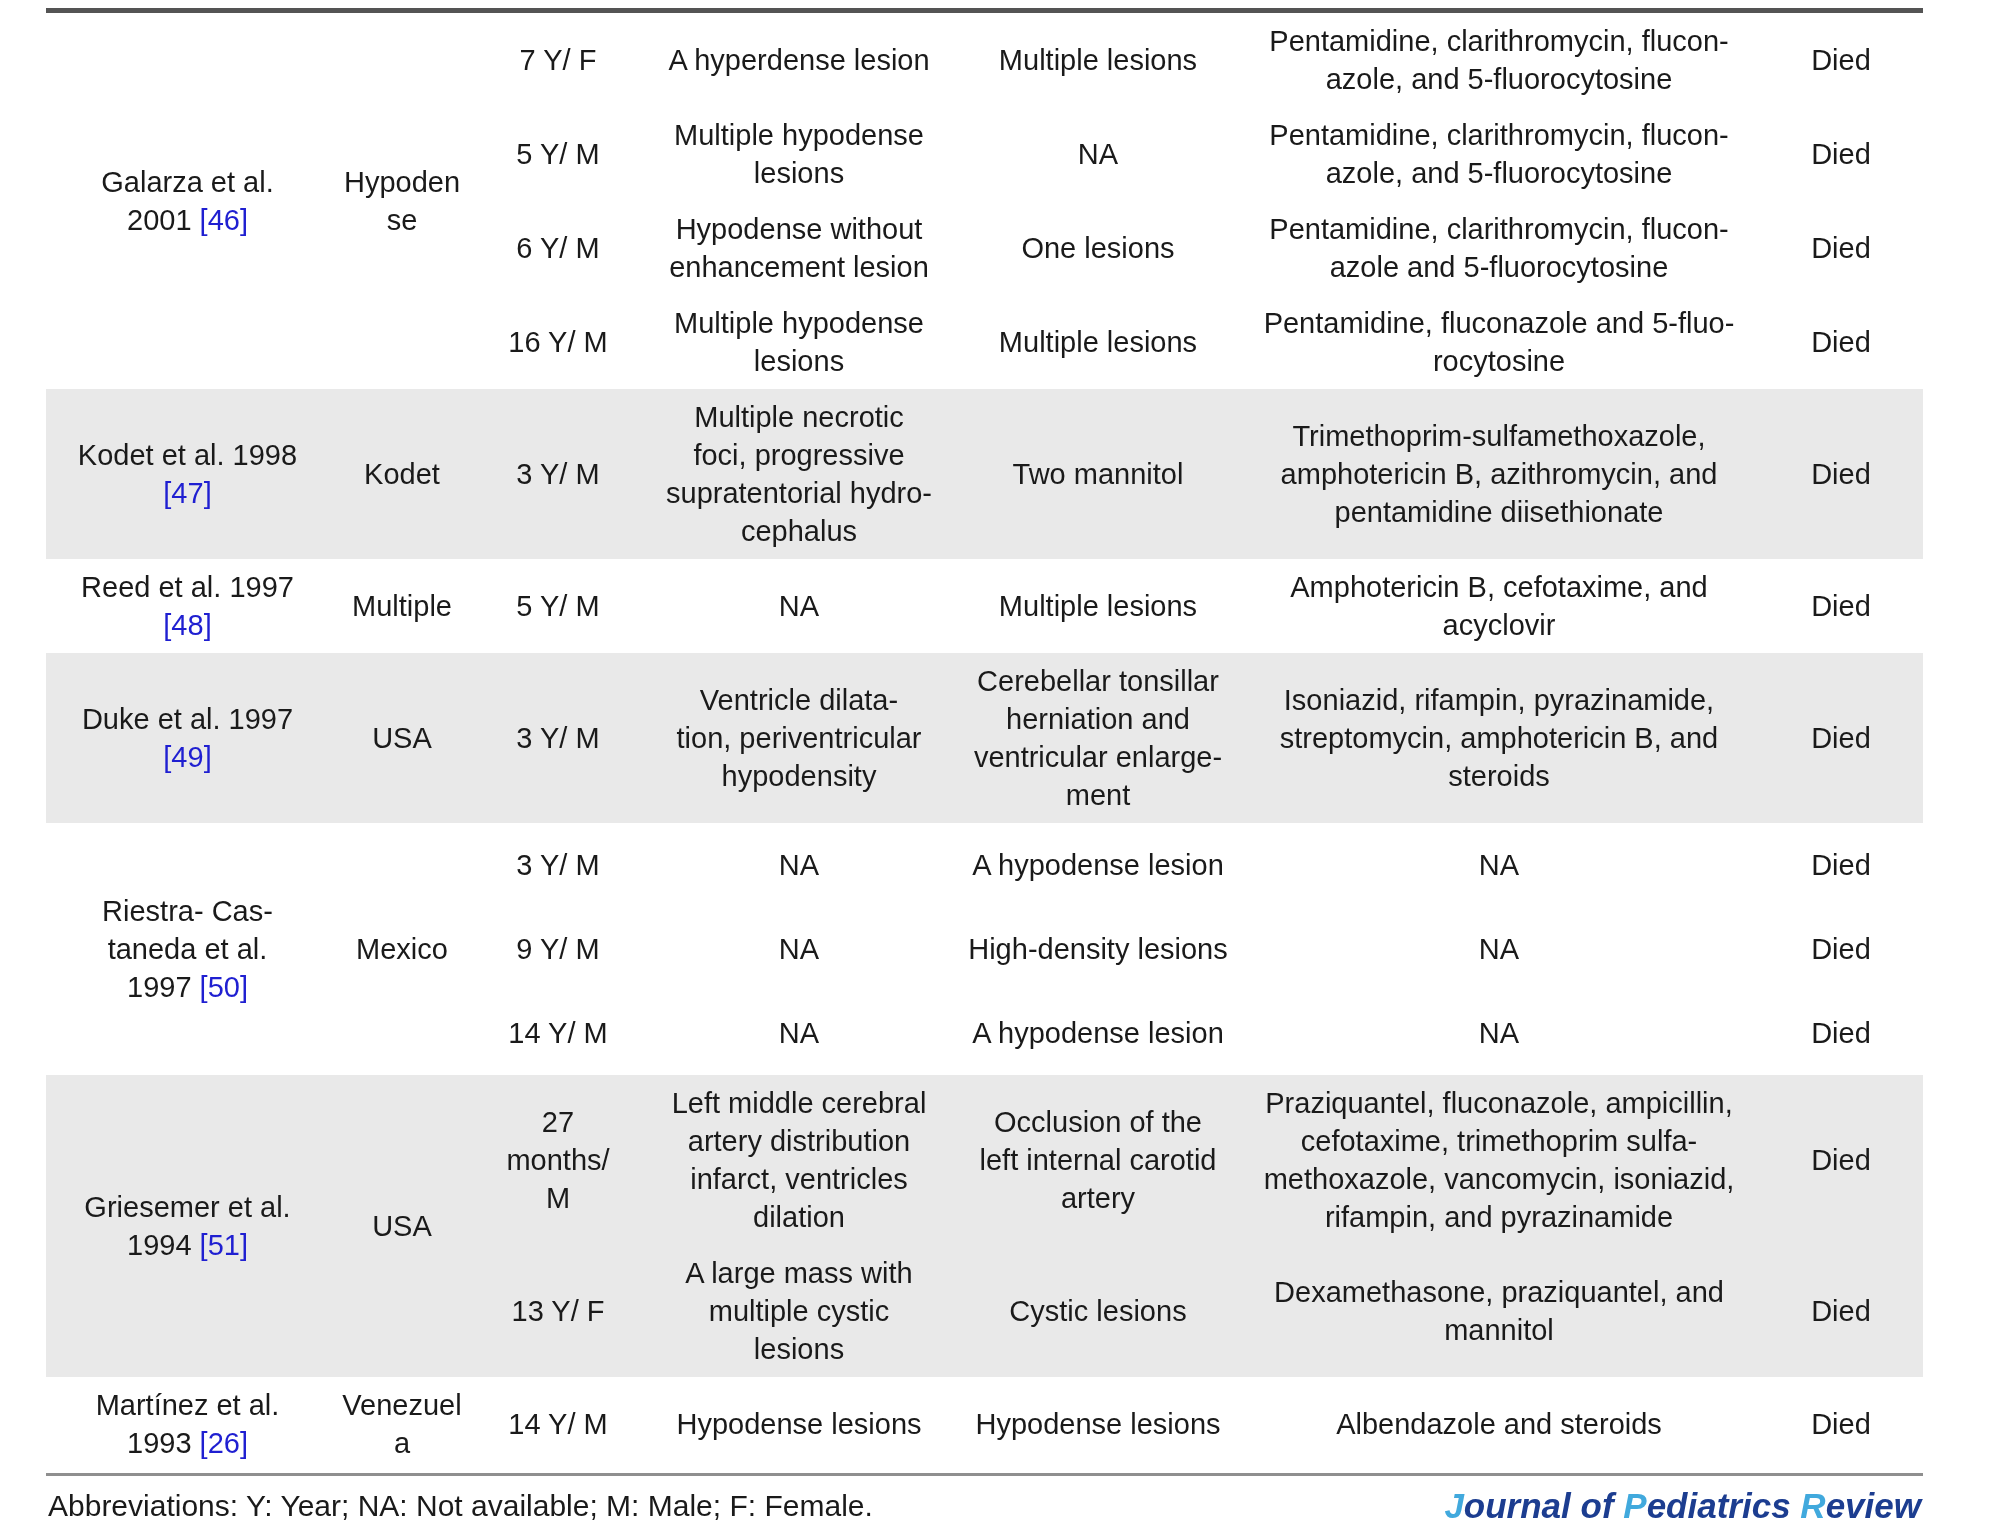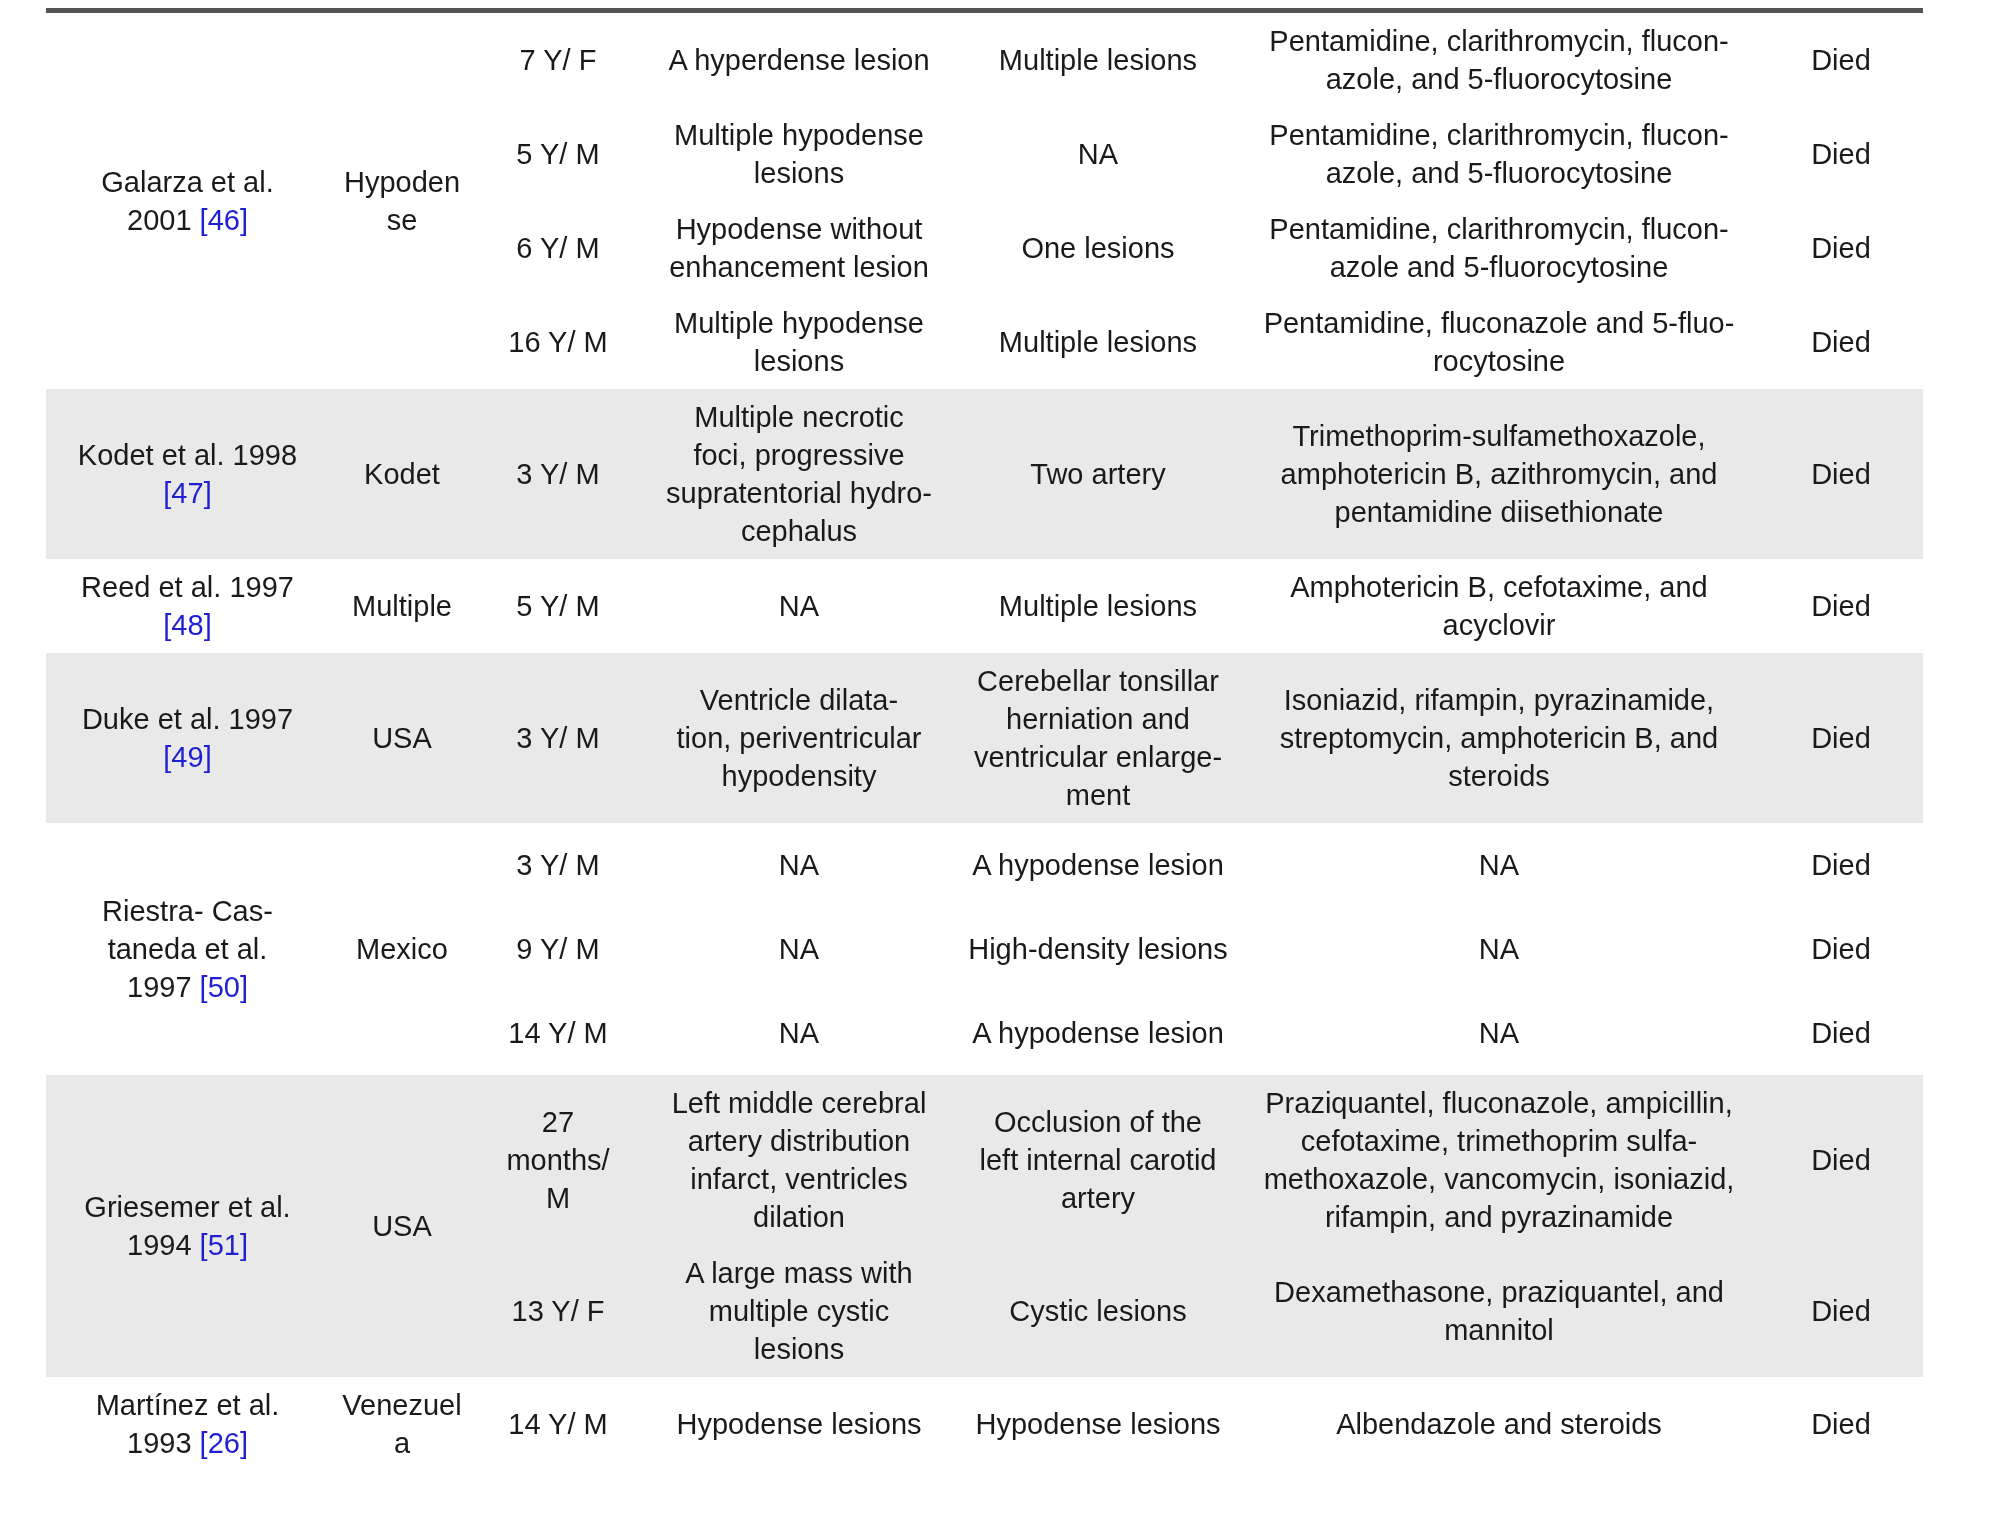--- a/index.html
+++ b/index.html
@@ -100,21 +100,21 @@
           <td>Multiple hypodense<br>lesions</td>
           <td>Multiple lesions</td>
           <td>Pentamidine, fluconazole and 5-fluo-<br>rocytosine</td>
           <td>Died</td>
         </tr>
         <tr class="shaded">
           <td>Kodet et al. 1998<br><span class="ref">[47]</span></td>
           <td>Kodet</td>
           <td>3 Y/ M</td>
           <td>Multiple necrotic<br>foci, progressive<br>supratentorial hydro-<br>cephalus</td>
-          <td>Two artery</td>
+          <td>Two mannitol</td>
           <td>Trimethoprim-sulfamethoxazole,<br>amphotericin B, azithromycin, and<br>pentamidine diisethionate</td>
           <td>Died</td>
         </tr>
         <tr>
           <td>Reed et al. 1997<br><span class="ref">[48]</span></td>
           <td>Multiple</td>
           <td>5 Y/ M</td>
           <td>NA</td>
           <td>Multiple lesions</td>
           <td>Amphotericin B, cefotaxime, and<br>acyclovir</td>
@@ -173,14 +173,18 @@
           <td>Venezuela</td>
           <td>14 Y/ M</td>
           <td>Hypodense lesions</td>
           <td>Hypodense lesions</td>
           <td>Albendazole and steroids</td>
           <td>Died</td>
         </tr>
       </tbody>
   </table>
 
+  <div class="footer">
+    <div class="abbrev">Abbreviations: Y: Year; NA: Not available; M: Male; F: Female.</div>
+    <div class="logo"><span><span class="logo-lead">J</span>ournal of </span><span><span class="logo-lead">P</span>ediatrics </span><span><span class="logo-lead">R</span>eview</span></div>
+  </div>
 
 </div>
 
 </body></html>

